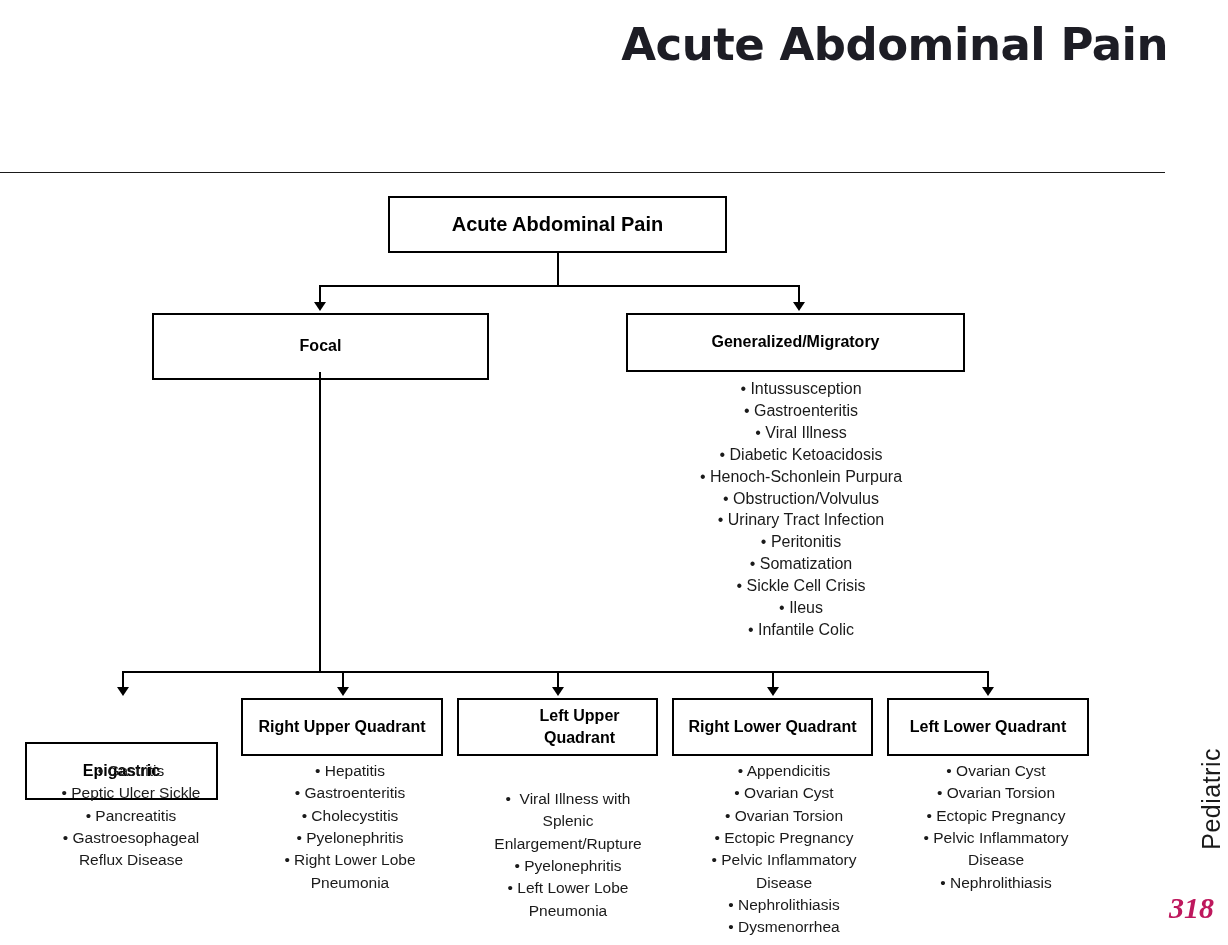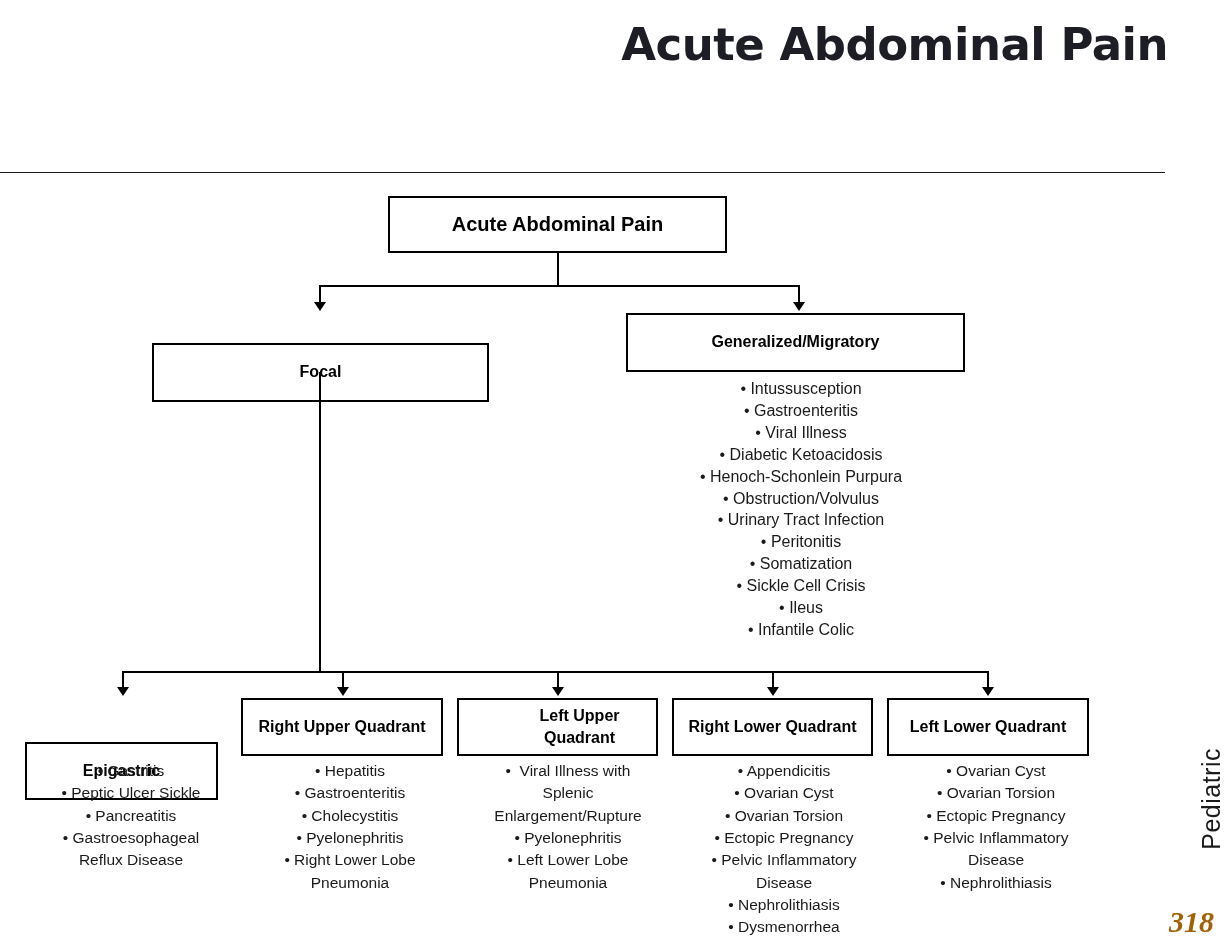--- a/index.html
+++ b/index.html
@@ -55,23 +55,22 @@
     font-weight: bold;
     color: #000000;
     line-height: 1.18;
   }
 
   #node-root {
     left: 388px; top: 196px; width: 339px; height: 57px;
     font-size: 20px;
   }
   #node-focal {
-    left: 152px; top: 313px; width: 337px; height: 59px;
-    font-size: 16px;
-    margin-top: 30px;
+    left: 152px; top: 313px; width: 337px; height: 67px;
+    font-size: 16px;
   }
   #node-generalized {
     left: 626px; top: 313px; width: 339px; height: 59px;
     font-size: 16px;
   }
 
   .quad-node {
     top: 698px;
     height: 58px;
     font-size: 16px;
@@ -123,45 +122,45 @@
     line-height: 1.37;
   }
 
   .quad-list {
     top: 760px;
     font-size: 15.5px;
     line-height: 1.44;
   }
   #list-epigastric { left: 33px;  width: 196px; }
   #list-ruq        { left: 252px; width: 196px; }
-  #list-luq        { left: 468px; width: 200px; }
+  #list-luq        { left: 468px; width: 200px; margin-top: 28px; }
   #list-rlq        { left: 684px; width: 200px; }
   #list-llq        { left: 896px; width: 200px; }
 
   
   #side-label {
     position: absolute;
     right: 2px;
     top: 748px;
     font-family: "Liberation Sans", sans-serif;
     font-size: 25px;
     color: #1a1a1a;
     writing-mode: vertical-rl;
     transform: rotate(180deg);
     letter-spacing: 0.5px;
   }
   #page-number {
     position: absolute;
     right: 14px;
-    bottom: 6px;
+    bottom: 20px;
     font-family: "Liberation Serif", serif;
     font-style: italic;
     font-weight: bold;
     font-size: 30px;
-    color: #a16207;
+    color: #be185d;
   }
 </style>
 </head>
 <body>
 
 <div id="page-title">Acute Abdominal Pain</div>
 <div id="header-rule"></div>
 
 <div class="node" id="node-root">
   <span>Acute Abdominal Pain</span>

